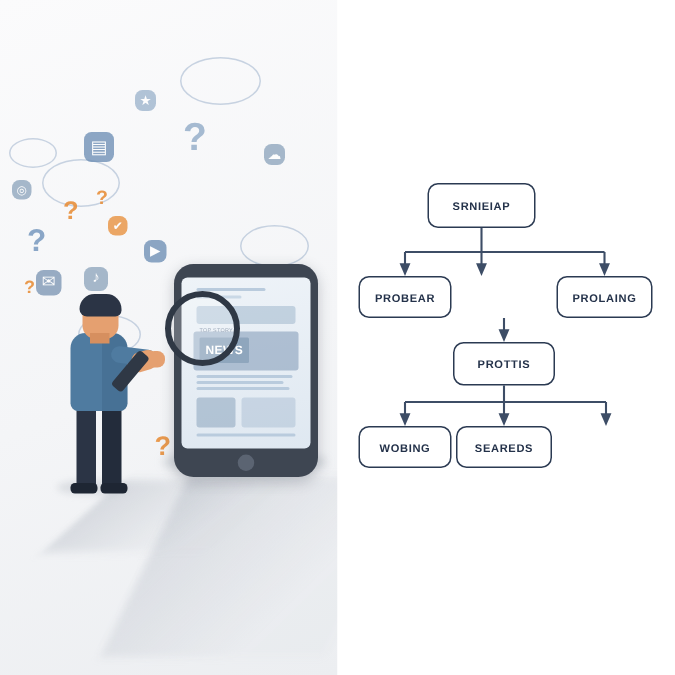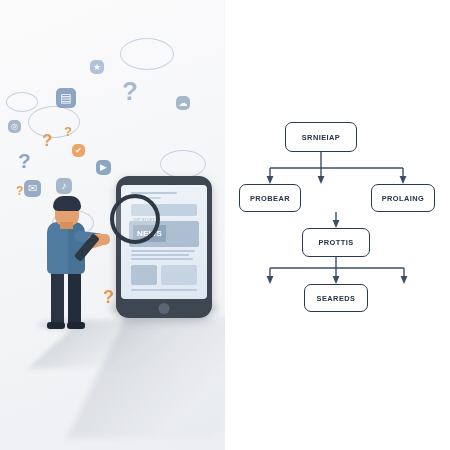--- a/index.html
+++ b/index.html
@@ -303,17 +303,20 @@
       <span>PROBEAR</span>
     </div>
     <div class="node" id="n-l2-3" style="left:146px;top:184px;width:64px;height:28px;">
       <span>PROLAING</span>
     </div>
 
     <div class="node" id="n-mid" style="left:77px;top:228px;width:68px;height:29px;">
       <span>PROTTIS</span>
     </div>
 
+    <div class="node" id="n-l3-1" style="left:14px;top:284px;width:62px;height:28px;">
+      <span>WOBING</span>
+    </div>
     <div class="node" id="n-l3-2" style="left:79px;top:284px;width:64px;height:28px;">
       <span>SEAREDS</span>
     </div>
   </div>
 </div>
 
 </body></html>

